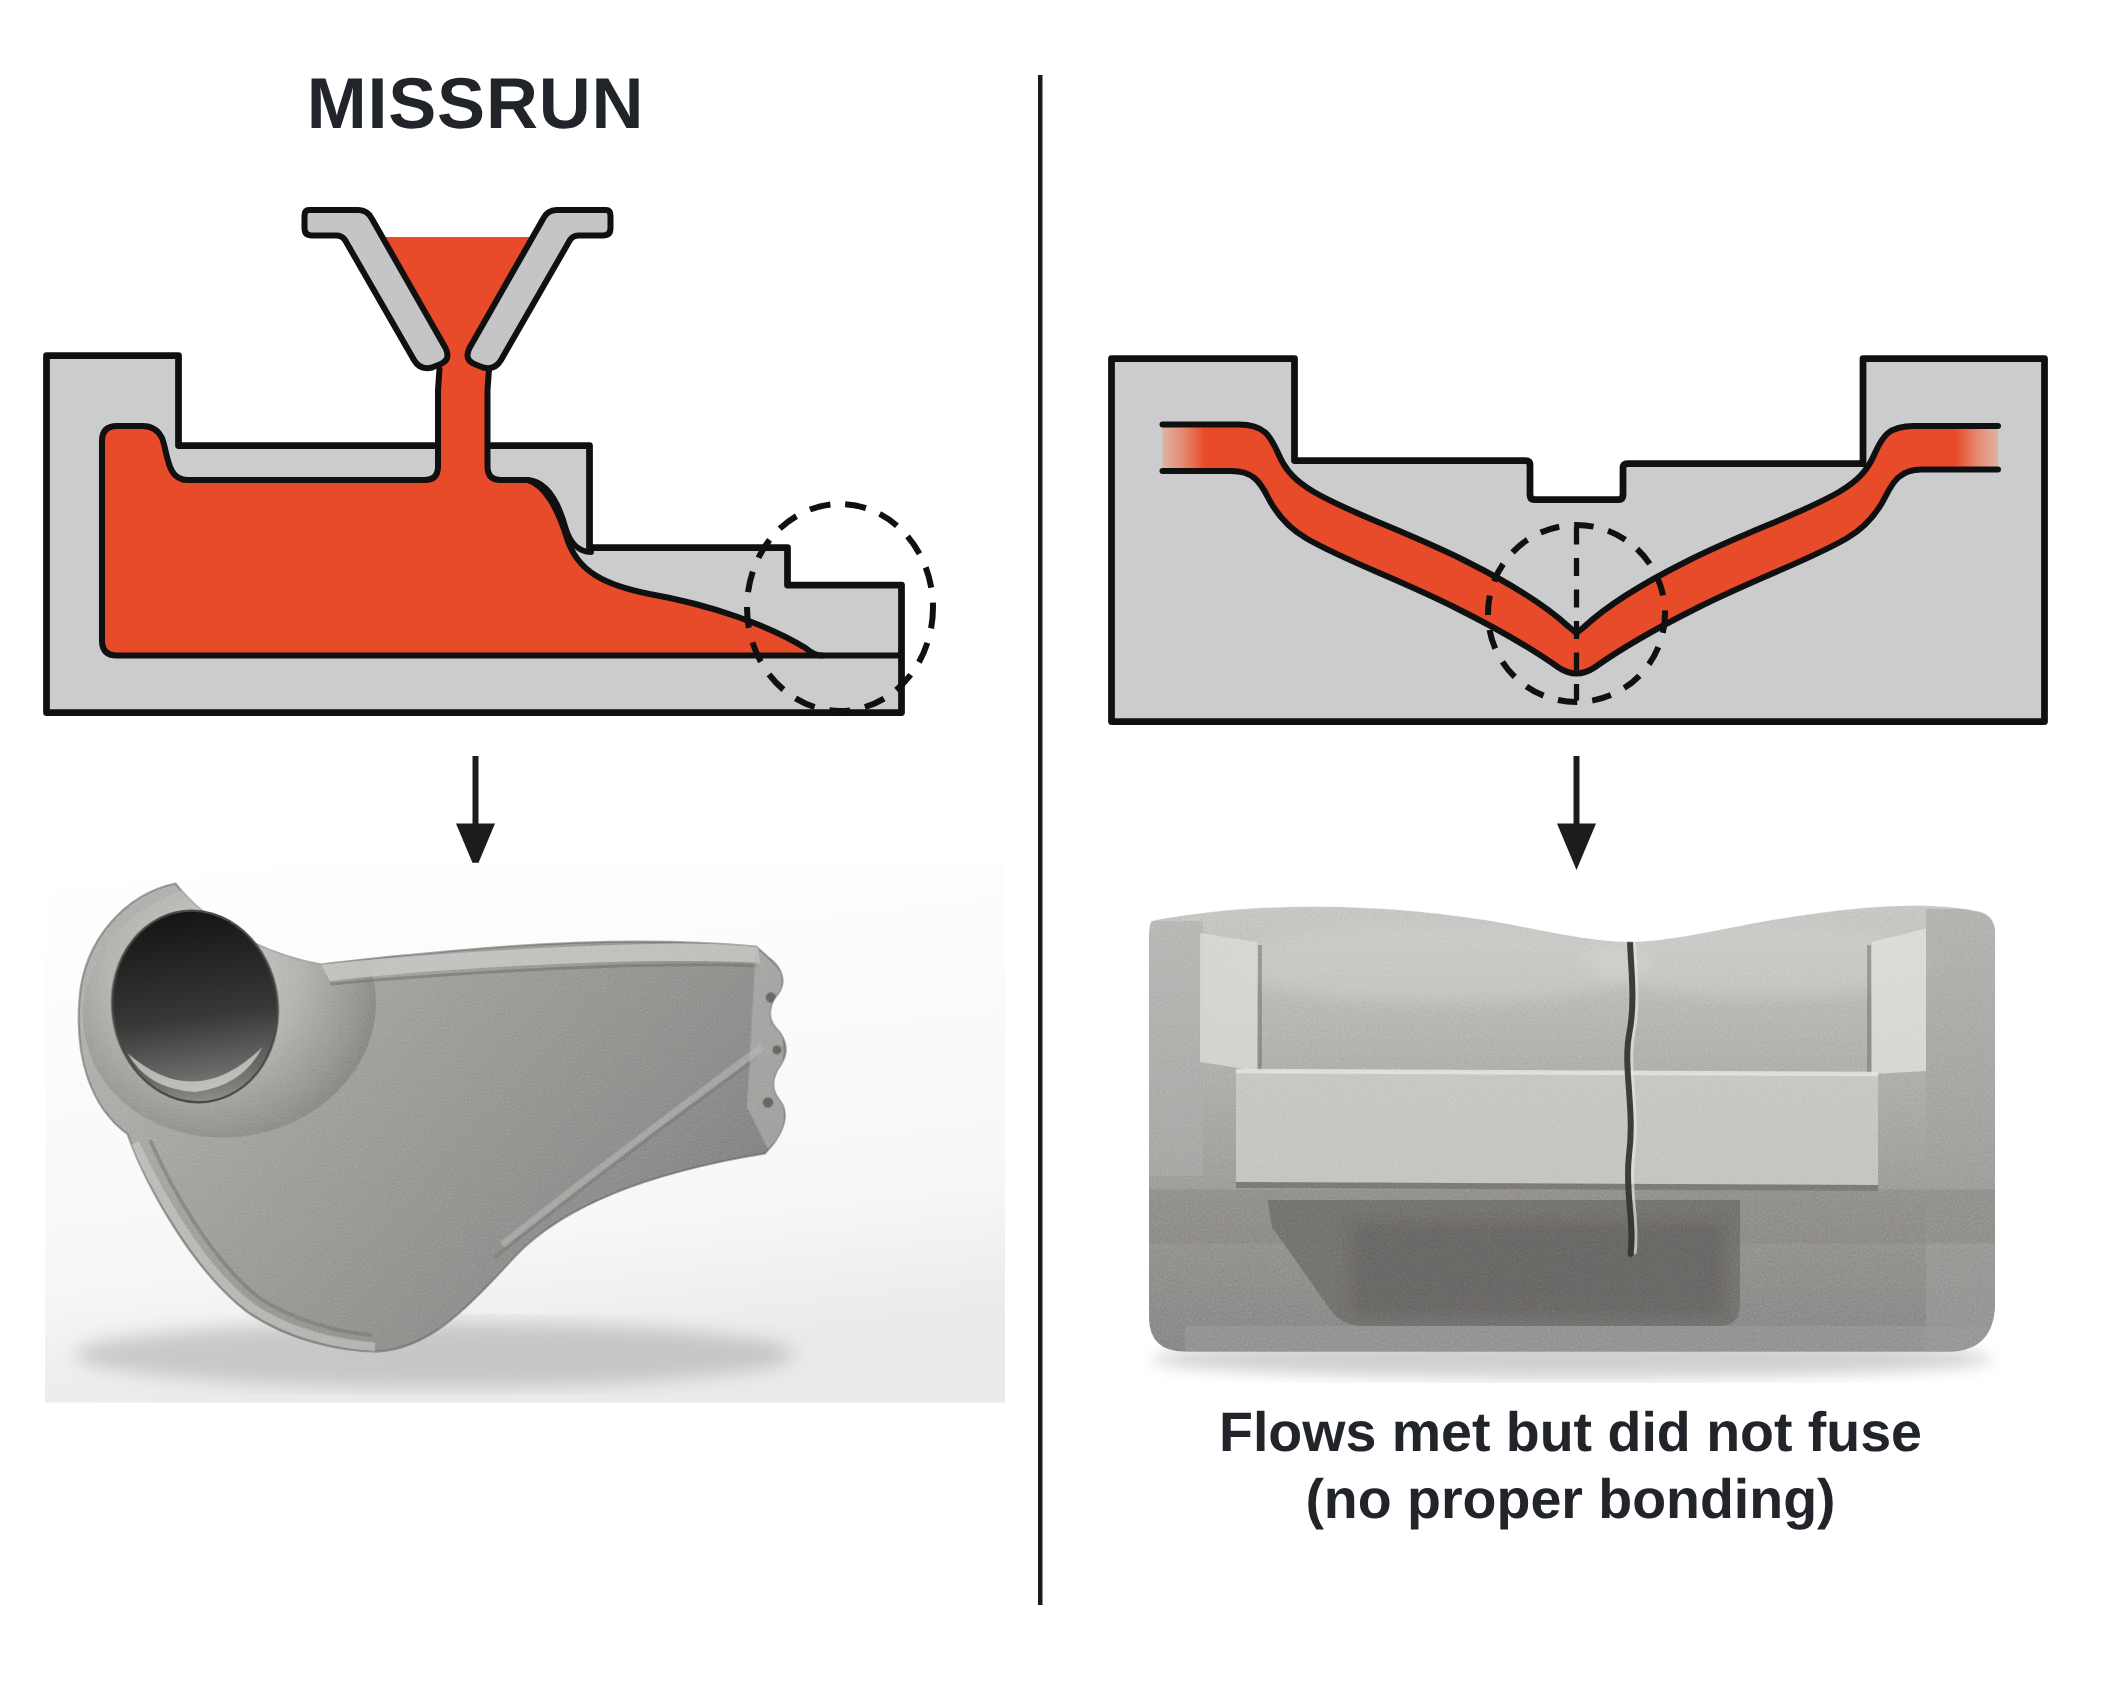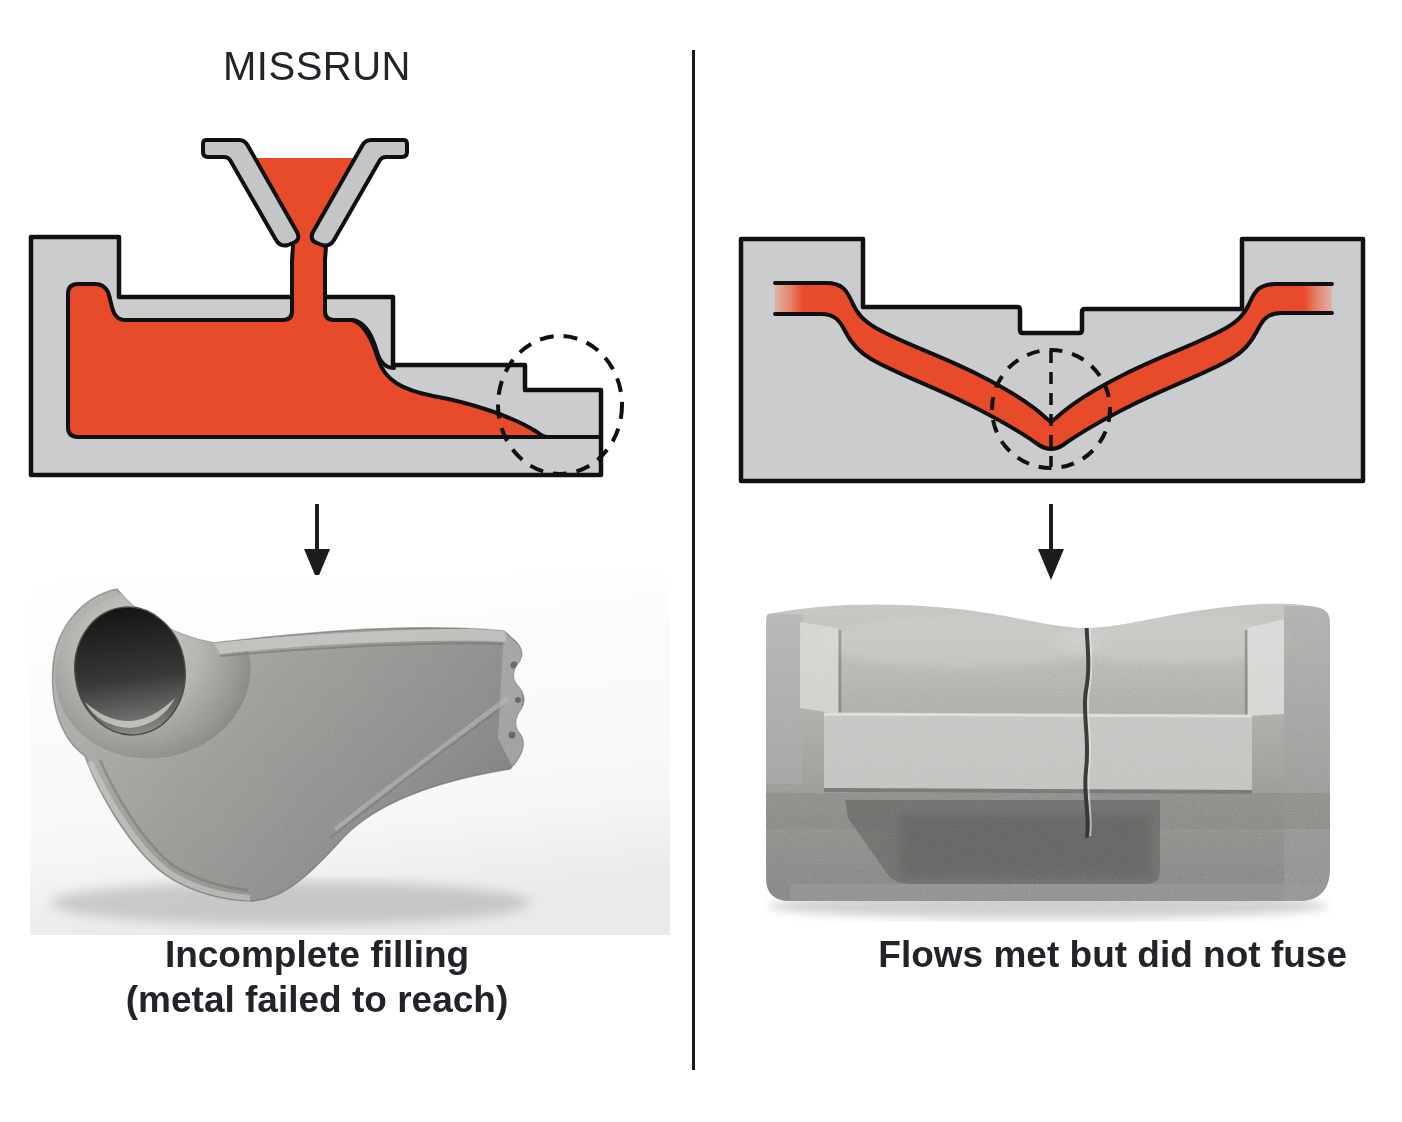--- a/index.html
+++ b/index.html
@@ -7,32 +7,32 @@
     position:relative;width:1402px;height:1122px;overflow:hidden;
     background:var(--page-bg,#ffffff);
     font-family:"Liberation Sans", sans-serif;
   }
   .divider{
     position:absolute;left:692px;top:50px;width:3px;height:1020px;
     background:var(--divider,#1a1a1a);
   }
   .title{
     position:absolute;top:46px;text-align:center;
-    font-weight:400;font-size:40px;line-height:1.0;letter-spacing:.5px;
+    font-weight:700;font-size:48px;line-height:1.0;letter-spacing:.5px;
     color:var(--text,#212428);
   }
   .title.left{left:17px;width:600px;}
   .title.right{left:752px;width:620px;}
   .caption{
     position:absolute;top:932px;text-align:center;
     font-weight:700;font-size:37px;line-height:1.22;
     color:var(--text,#212428);
   }
   .caption.left{left:17px;width:600px;}
-  .caption.right{left:747px;width:600px;text-align:right;}
+  .caption.right{left:747px;width:600px;}
   .abs{position:absolute;}
 </style>
 </head>
 <body>
 
 <div class="page">
 
   <div class="divider"></div>
 
   <div class="title left">MISSRUN</div>
@@ -238,21 +238,18 @@
       <rect x="790" y="884" width="540" height="18" fill="#969593" opacity="0.6"></rect>
 
       <path d="M 1090,602 C 1087,630 1095,660 1089,690 C 1085,712 1093,740 1089,770 C 1086,795 1093,815 1090,836" fill="none" stroke="#e6e5e2" stroke-width="2" opacity="0.65"></path>
       <path d="M 1087,602 C 1084,630 1092,660 1086,690 C 1082,712 1090,740 1086,770 C 1083,795 1090,815 1087,836" fill="none" stroke="#31302e" stroke-width="4" stroke-linecap="round" opacity="0.95"></path>
       <path d="M 1080,600 L 1095,600 L 1089,620 L 1084,620 Z" fill="#454442" opacity="0.8"></path>
 
       <rect x="766" y="598" width="564" height="305" filter="url(#grainR)" opacity="0.3" style="mix-blend-mode:overlay"></rect>
     </g>
   </svg>
 
-  <div class="caption left">
-    <div>Incomplete filling</div>
-    <div>(metal failed to reach)</div>
-  </div>
   <div class="caption right">
     <div>Flows met but did not fuse</div>
+    <div>(no proper bonding)</div>
   </div>
 
 </div>
 
 </body></html>

